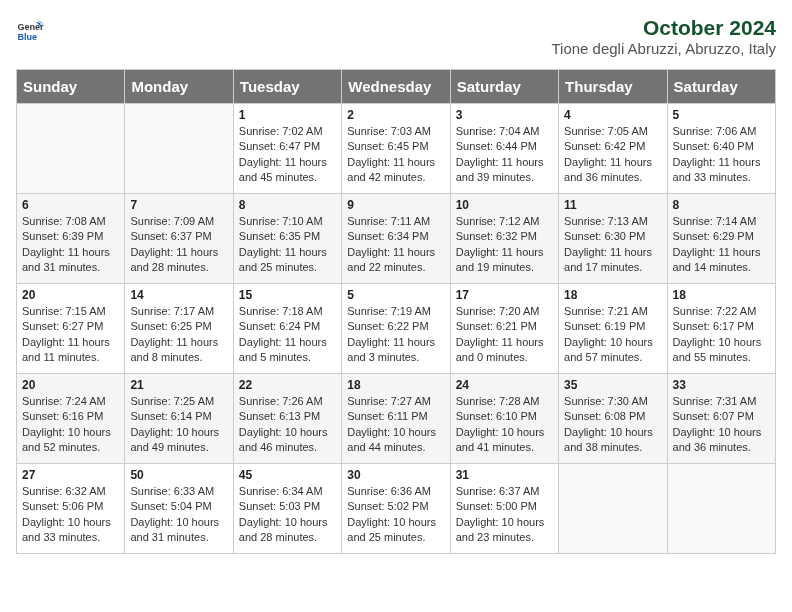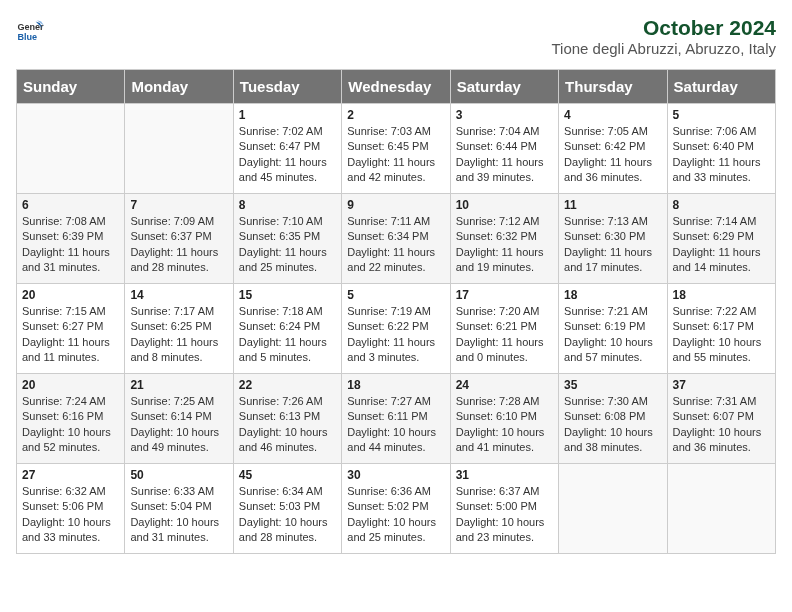--- a/index.html
+++ b/index.html
@@ -213,21 +213,21 @@
         </td>
         <td>
           <div class="day-num">24</div>
           <div class="day-detail">Sunrise: 7:28 AM<br>Sunset: 6:10 PM<br>Daylight: 10 hours and 41 minutes.</div>
         </td>
         <td>
           <div class="day-num">35</div>
           <div class="day-detail">Sunrise: 7:30 AM<br>Sunset: 6:08 PM<br>Daylight: 10 hours and 38 minutes.</div>
         </td>
         <td>
-          <div class="day-num">37</div>
+          <div class="day-num">33</div>
           <div class="day-detail">Sunrise: 7:31 AM<br>Sunset: 6:07 PM<br>Daylight: 10 hours and 36 minutes.</div>
         </td>
       </tr>
       <tr>
         <td>
           <div class="day-num">27</div>
           <div class="day-detail">Sunrise: 6:32 AM<br>Sunset: 5:06 PM<br>Daylight: 10 hours and 33 minutes.</div>
         </td>
         <td>
           <div class="day-num">50</div>

